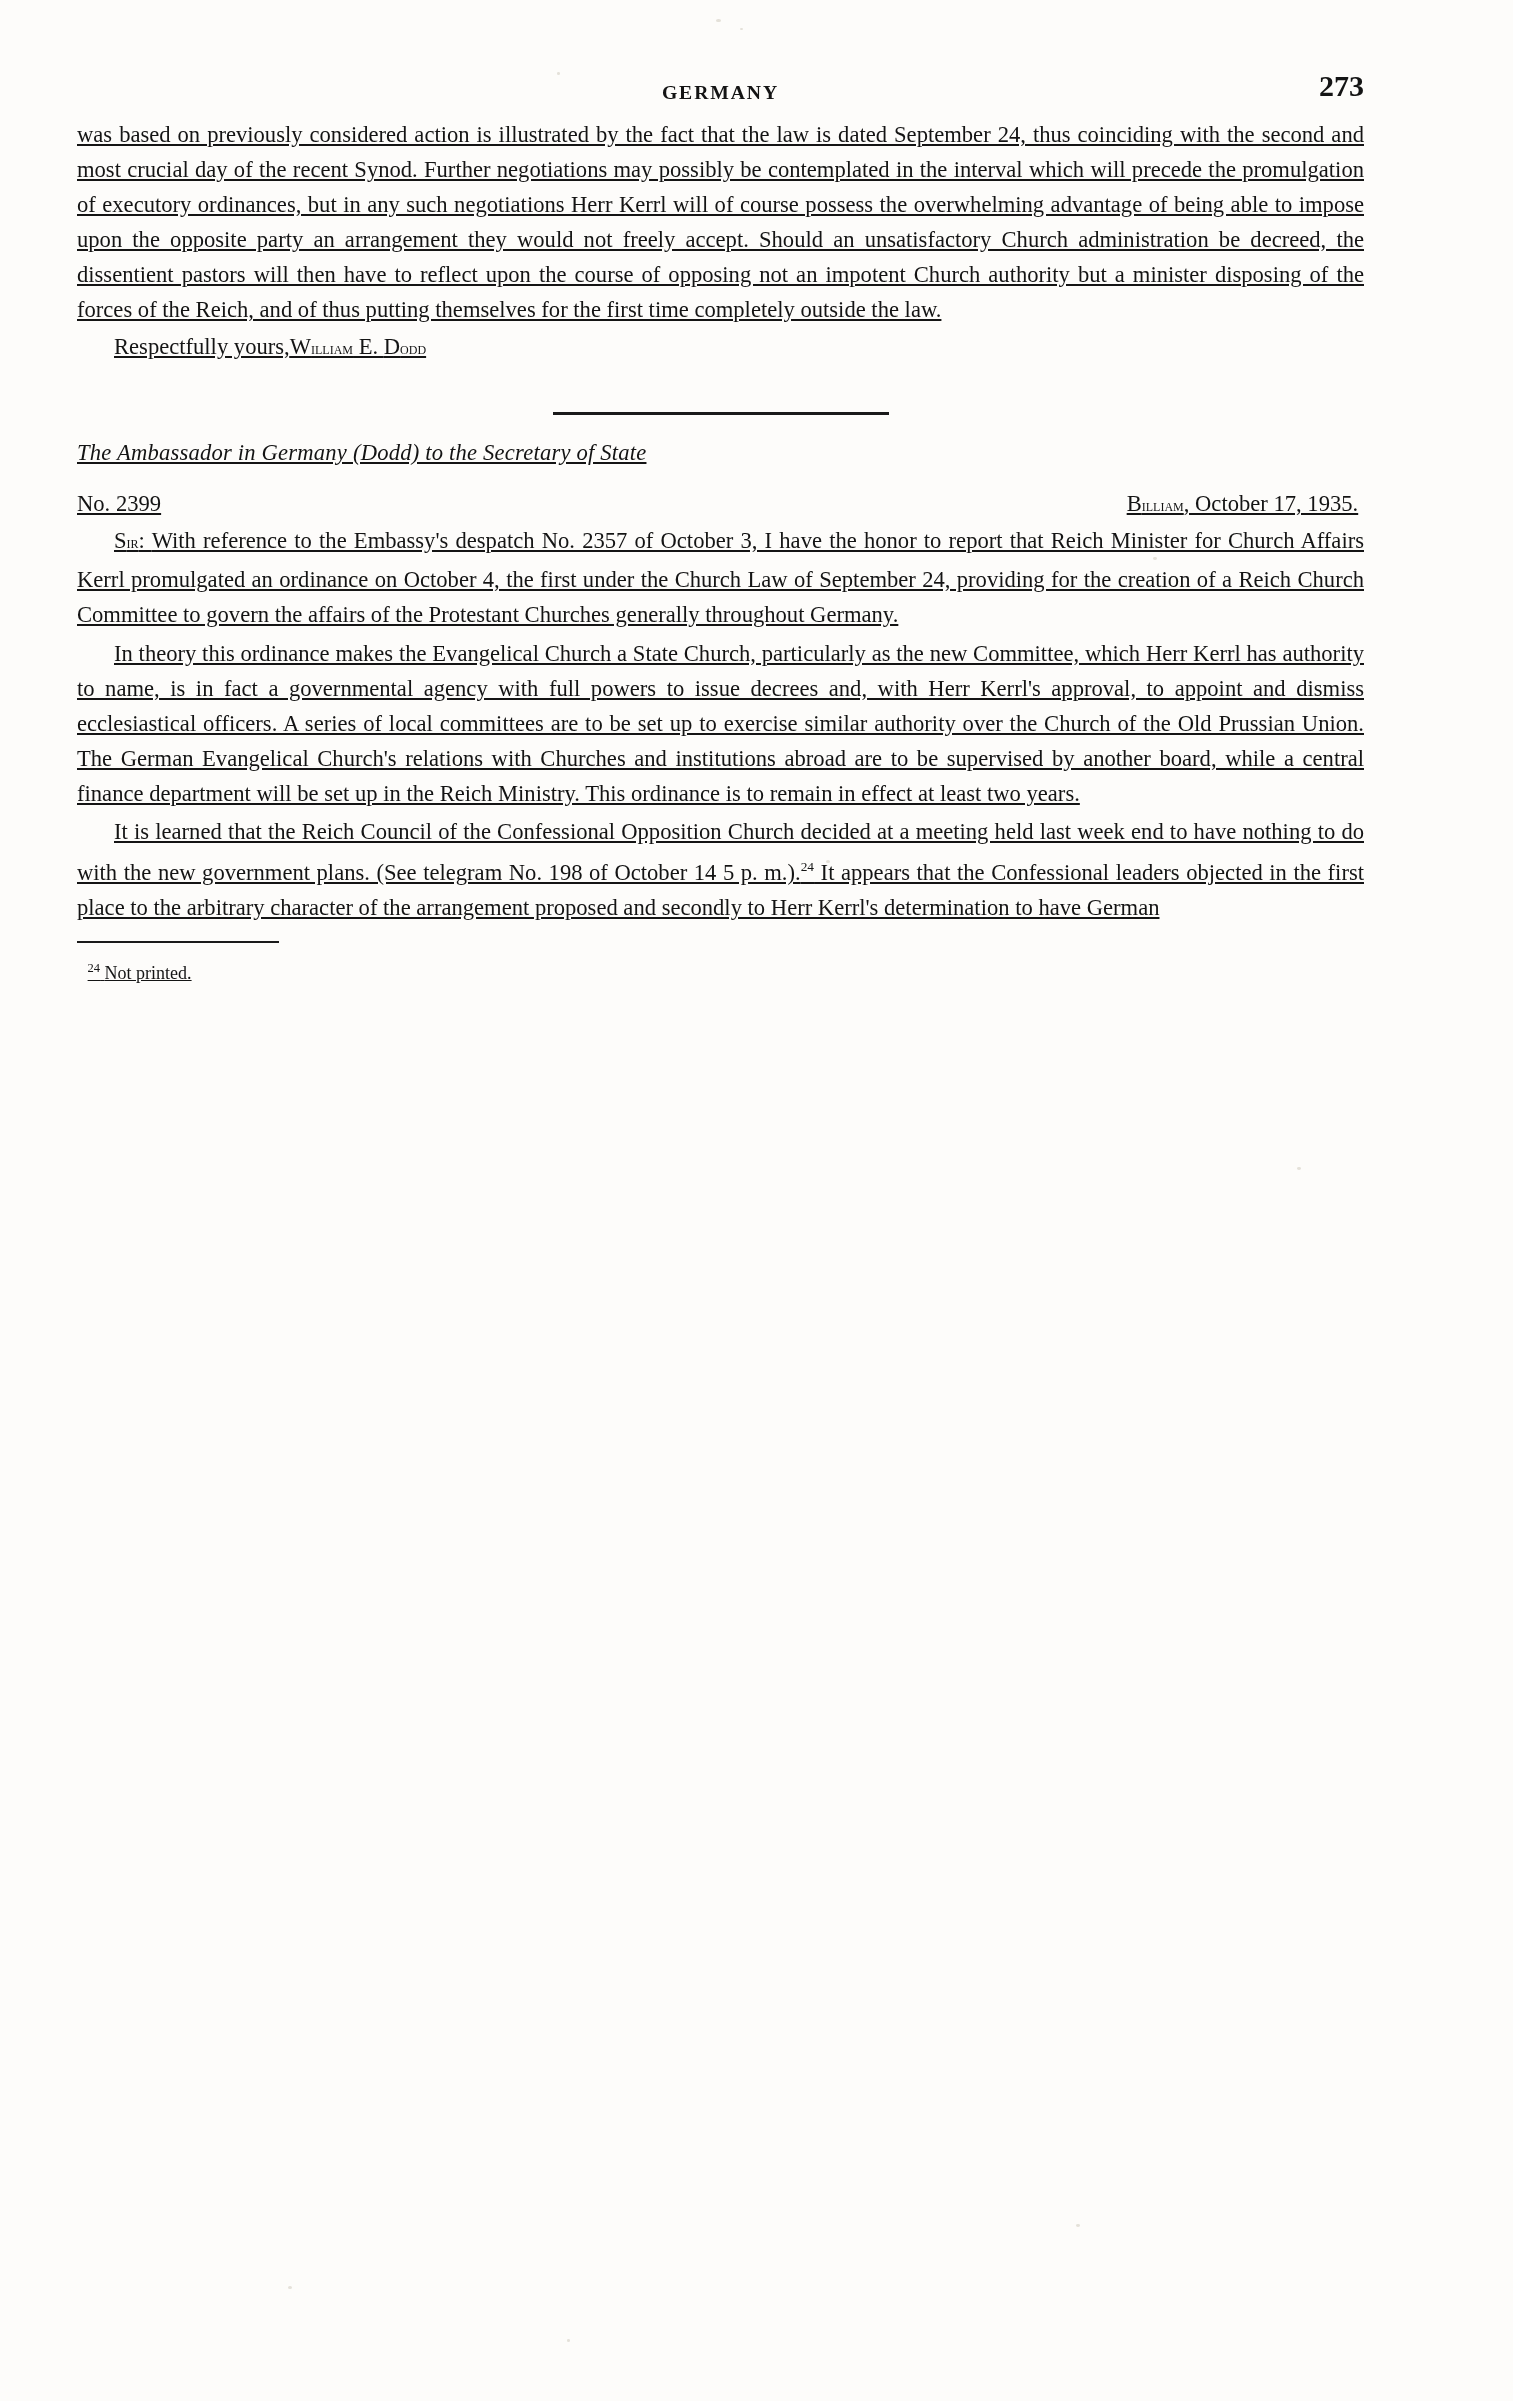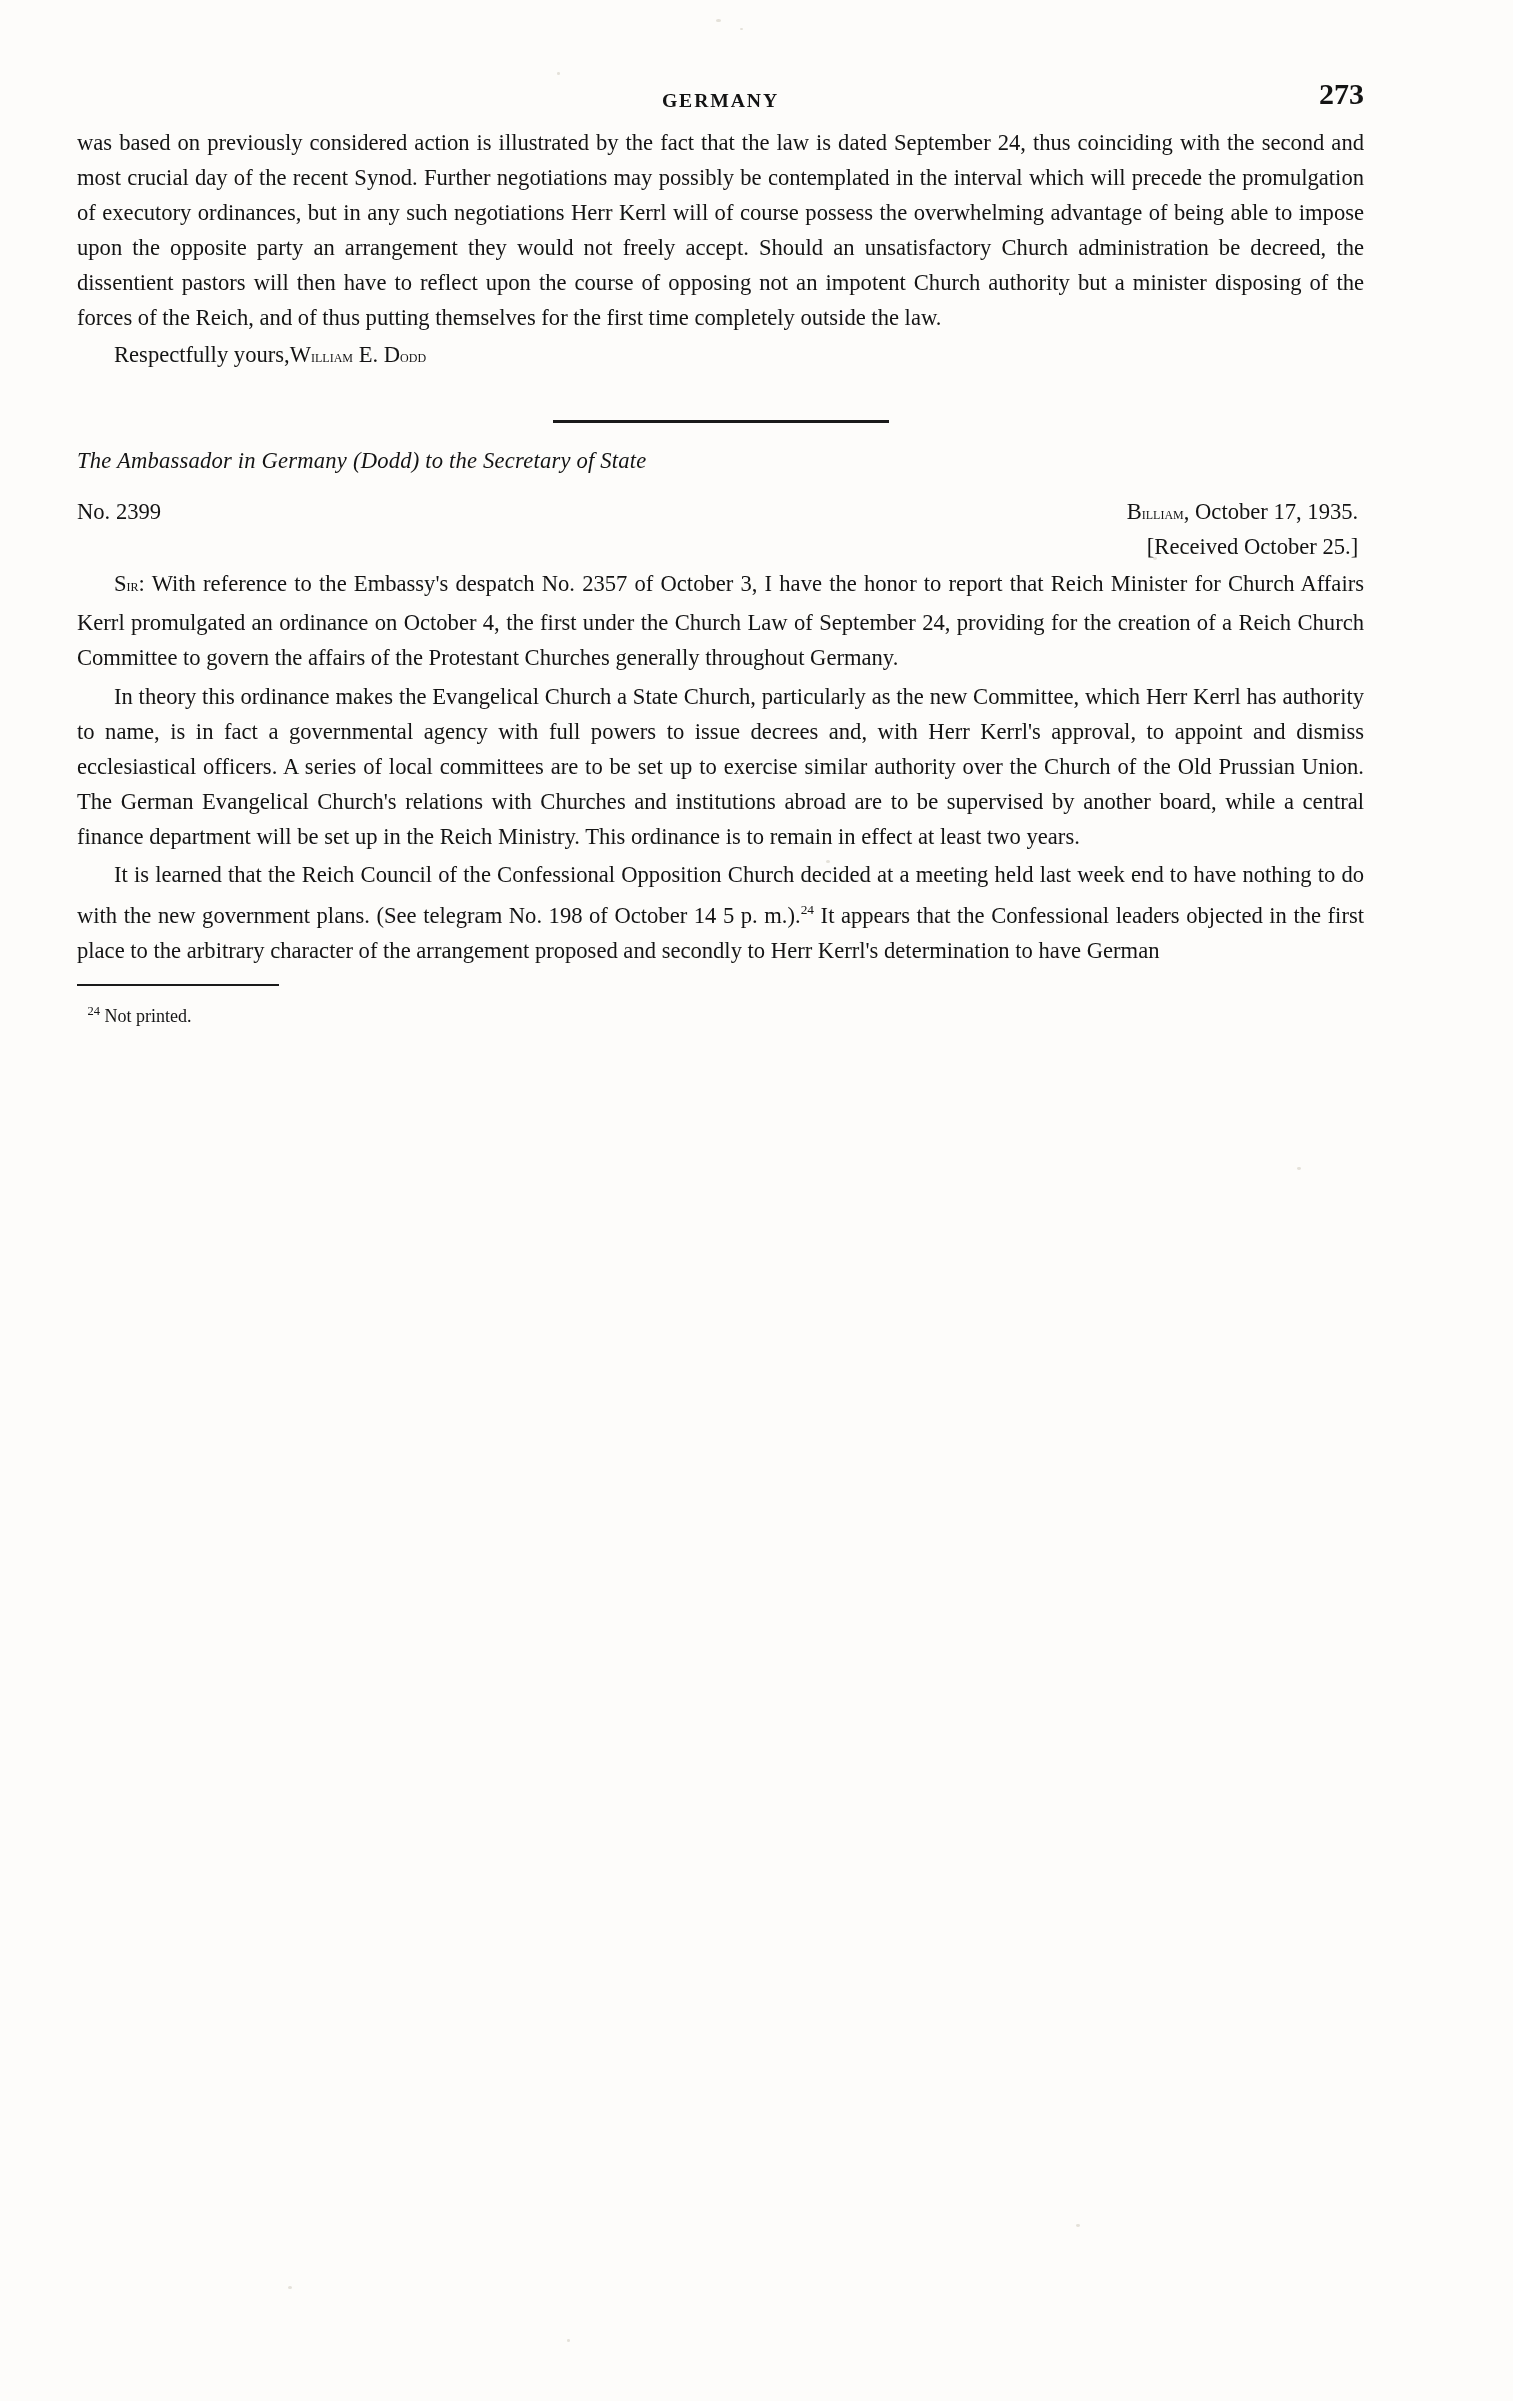--- a/index.html
+++ b/index.html
@@ -18,22 +18,23 @@
   .page {
     position: absolute;
     top: 0; left: 0;
     width: 1514px;
     height: 2493px;
     background: #fdfcfa;
   }
   .content {
     position: absolute;
     left: 77px;
-    top: 67px;
+    top: 59px;
     width: 1287px;
+    text-decoration: underline;
   }
 
   
   .runhead {
     position: relative;
     height: 58px;
   }
   .runhead .title {
     position: absolute;
     left: 0;
@@ -195,21 +196,20 @@
 
 
     <div class="doctitle">The Ambassador in Germany (Dodd) to the Secretary of State</div>
 
     <div class="headline">
       <div class="left">No. 2399</div>
       <div class="right scword">
         <span class="big">B</span><span class="sml">ILLIAM</span><span class="big">, October 17, 1935.</span>
       </div>
     </div>
-    <div class="received">[Received October 25.]</div>
 
     <p class="para indent">
       <span class="scword"><span class="big">S</span><span class="sml">IR</span><span class="big">: </span></span><span>With reference to the Embassy's despatch No. 2357 of October 3, I have the honor to report that Reich Minister for Church Affairs Kerrl promulgated an ordinance on October 4, the first under the Church Law of September 24, providing for the creation of a Reich Church Committee to govern the affairs of the Protestant Churches generally throughout Germany.</span>
     </p>
 
     <p class="para indent para-block">In theory this ordinance makes the Evangelical Church a State Church, particularly as the new Committee, which Herr Kerrl has authority to name, is in fact a governmental agency with full powers to issue decrees and, with Herr Kerrl's approval, to appoint and dismiss ecclesiastical officers.   A series of local committees are to be set up to exercise similar authority over the Church of the Old Prussian Union.   The German Evangelical Church's relations with Churches and institutions abroad are to be supervised by another board, while a central finance department will be set up in the Reich Ministry.   This ordinance is to remain in effect at least two years.</p>
 
     <p class="para indent para-block">
       <span>It is learned that the Reich Council of the Confessional Opposition Church decided at a meeting held last week end to have nothing to do with the new government plans.   (See telegram No. 198 of October 14 5 p. m.).</span><sup class="fn">24</sup><span>   It appears that the Confessional leaders objected in the first place to the arbitrary character of the arrangement proposed and secondly to Herr Kerrl's determination to have German</span>
     </p>

